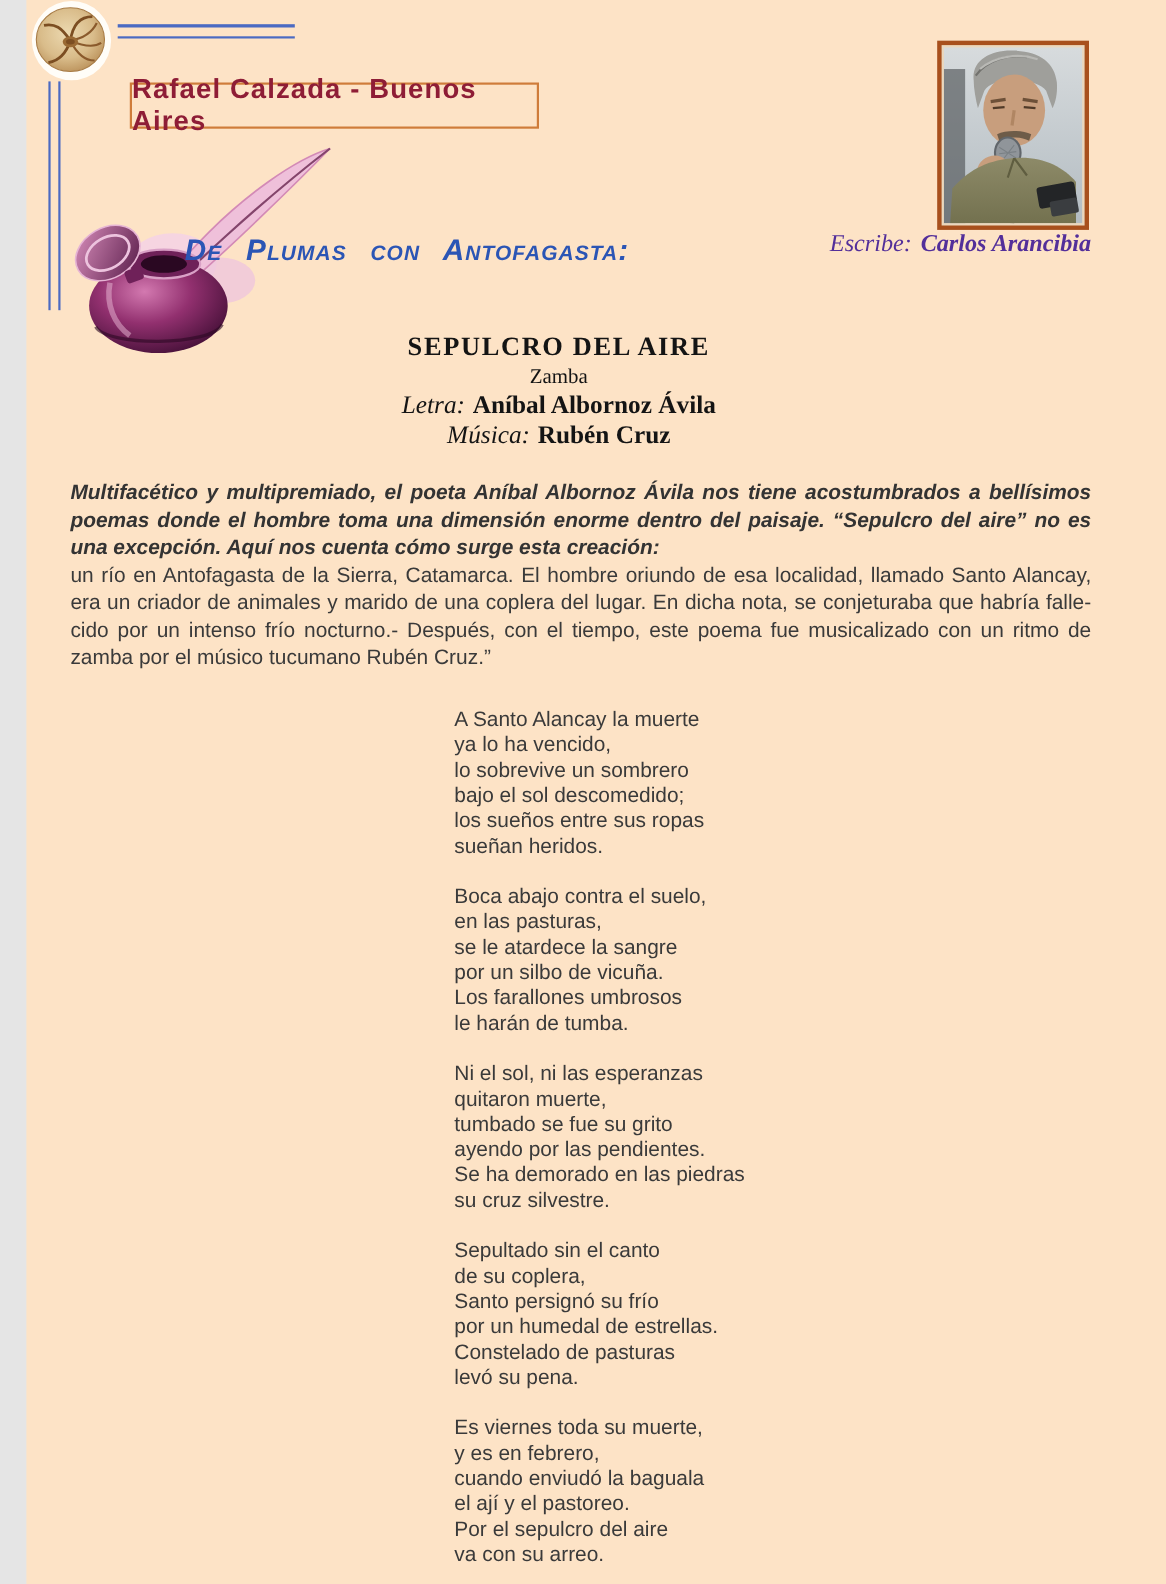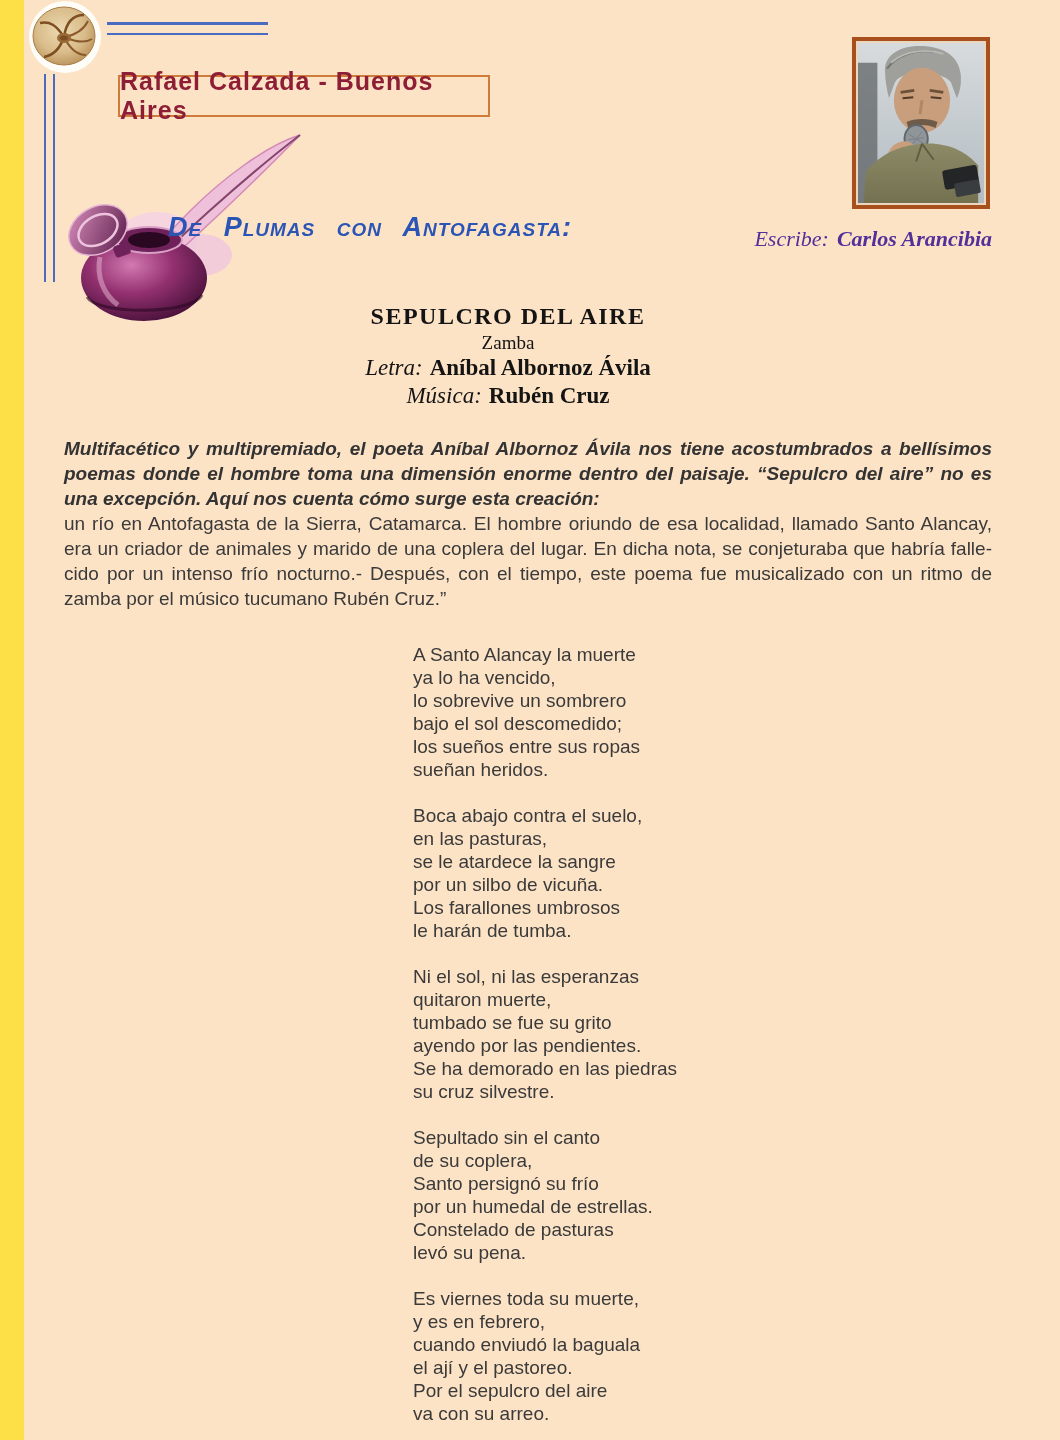--- a/index.html
+++ b/index.html
@@ -1,16 +1,16 @@
 <!DOCTYPE html>
 <html><head>
 <meta charset="utf-8">
 <style>
   html,body{margin:0;padding:0;background:#fff;}
-  .page{position:relative;width:1060px;height:1440px;background:#fde047;
+  .page{position:relative;width:1060px;height:1440px;background:#e5e5e5;
         font-family:"Liberation Sans",sans-serif;overflow:hidden;}
   .peach-bg{position:absolute;left:24px;top:0;right:0;bottom:0;background:#fde3c6;}
 
   
   .hrule{position:absolute;left:107px;top:22px;width:161px;height:8px;
          border-top:3px solid #4b6ac2;border-bottom:2px solid #4b6ac2;}
   .vrule{position:absolute;left:44px;top:74px;width:7px;height:208px;
          border-left:2px solid #4b6ac2;border-right:2px solid #4b6ac2;}
 
   .walnut{position:absolute;left:26px;top:1px;width:78px;height:73px;}
@@ -24,21 +24,21 @@
   .inkwell svg{display:block;width:100%;height:100%;}
 
   .col-title{position:absolute;left:168px;top:212px;width:420px;
              font-variant:small-caps;font-style:italic;font-weight:bold;
              font-size:27px;color:#2b55b5;word-spacing:13px;letter-spacing:1px;}
 
   .photo{position:absolute;left:852px;top:37px;width:126px;height:160px;
          border:4px solid #a8501d;padding:2px;background:#ead7bd;}
   .photo svg{display:block;width:100%;height:100%;}
 
-  .byline{position:absolute;right:68px;top:226px;text-align:right;
+  .byline{position:absolute;right:68px;top:208px;text-align:right;
           color:#532f9a;font-family:"Liberation Serif",serif;}
   .byline .l1{font-size:22px;font-style:italic;}
   .byline .l1 .lbl{font-weight:normal;margin-right:8px;}
   .byline .l1 b{font-weight:bold;}
   .byline .email{font-size:22px;font-weight:bold;margin-top:2px;letter-spacing:.5px;}
 
   .song-head{position:absolute;left:0;top:301px;width:1016px;text-align:center;
              color:#141414;font-family:"Liberation Serif",serif;}
   .song-title{font-size:24px;font-weight:bold;letter-spacing:1.5px;line-height:30px;}
   .song-genre{font-size:19px;line-height:23px;}

